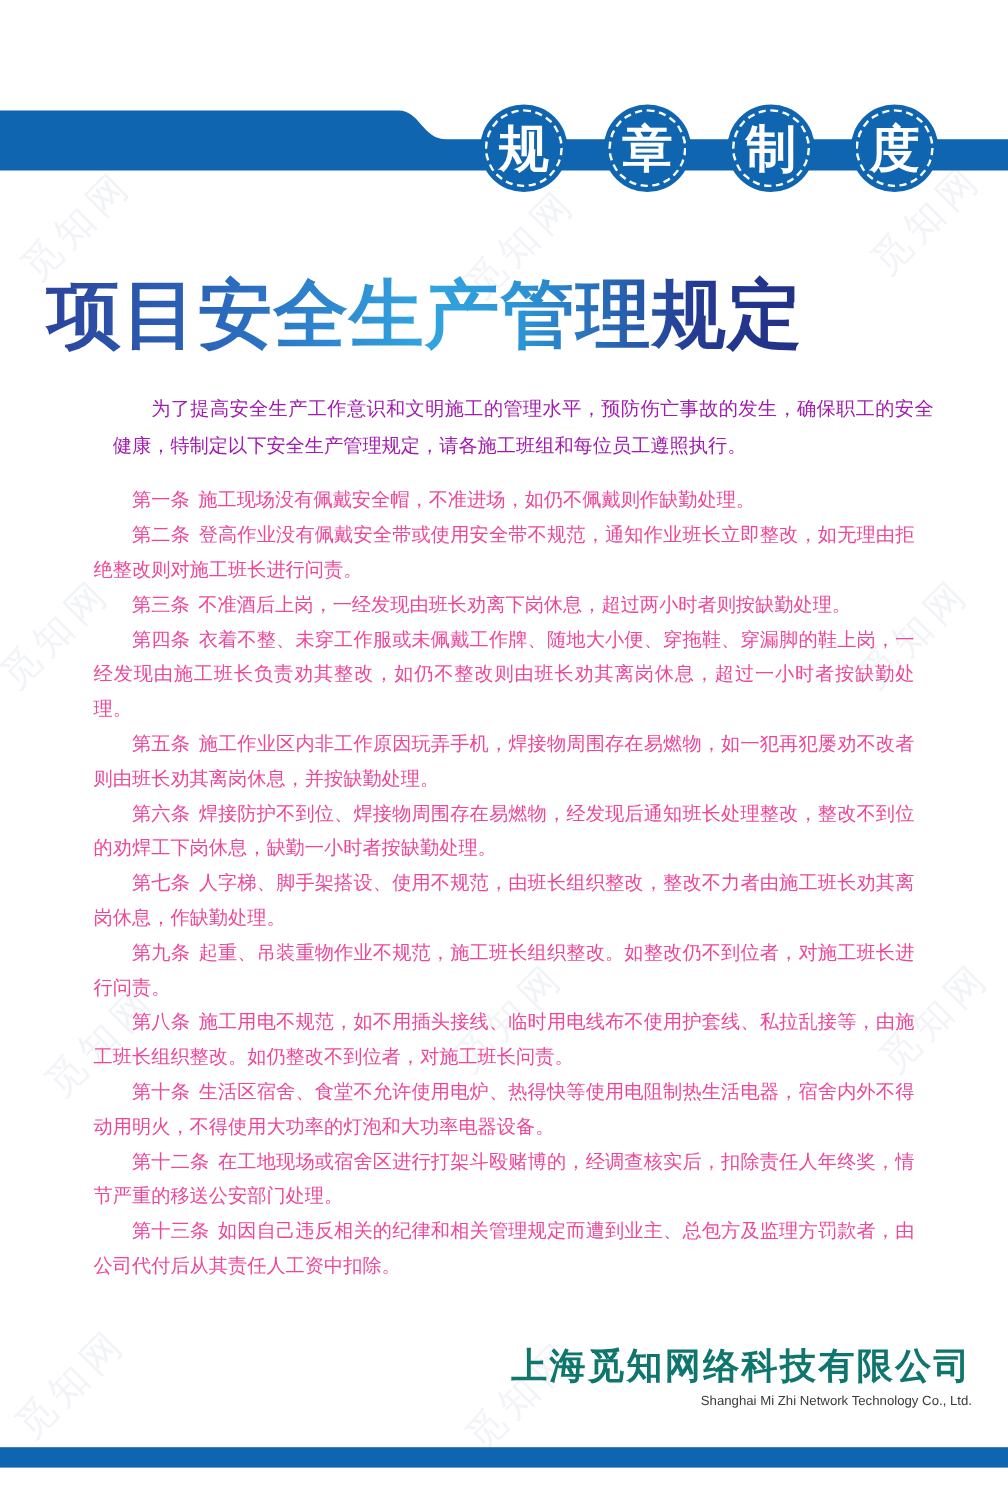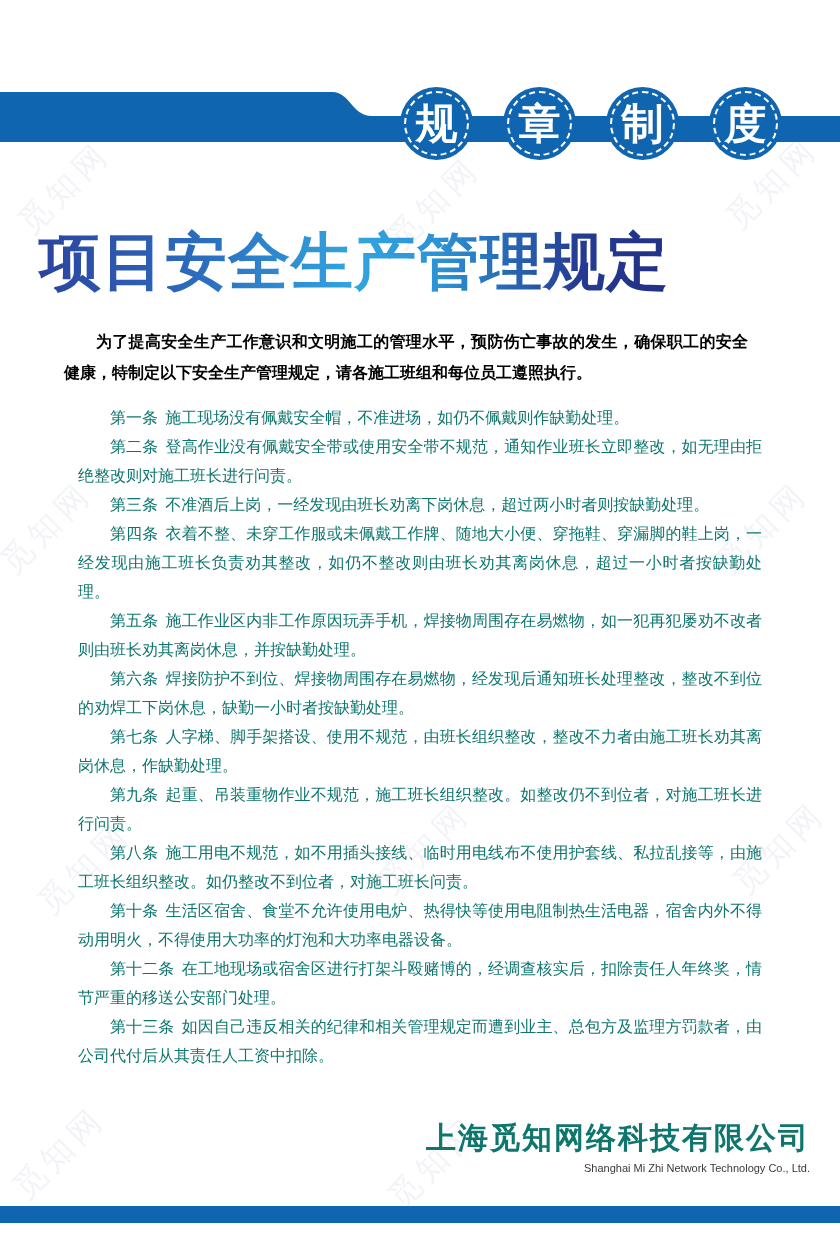--- a/index.html
+++ b/index.html
@@ -19,27 +19,27 @@
   .badge span{color:#ffffff;font-size:42px;font-weight:700;line-height:1;position:relative;}
   .badge-1{left:400px;} .badge-2{left:503px;} .badge-3{left:606px;} .badge-4{left:709px;}
 
   
   .title{position:absolute;left:0;top:220px;width:708px;margin:0;text-align:center;
          font-size:62px;font-weight:900;letter-spacing:1px;
          background:linear-gradient(90deg,#2c3a95 0%,#2b6cbe 28%,#32a5e0 50%,#2b93d4 62%,#253a92 82%,#1f2d80 100%);
          -webkit-background-clip:text;background-clip:text;color:transparent;}
 
   
-  .intro{position:absolute;left:64px;top:326px;width:684px;margin:0;
-         color:#000000;font-size:16px;line-height:31px;text-indent:2em;
-         text-align:justify;font-weight:700;}
+  .intro{position:absolute;left:94px;top:326px;width:684px;margin:0;
+         color:#a21caf;font-size:16px;line-height:31px;text-indent:2em;
+         text-align:justify;font-weight:400;}
 
   
   .articles{position:absolute;left:78px;top:403px;width:684px;
-            color:#0f766e;font-size:16px;line-height:29px;text-align:justify;}
+            color:#ec4899;font-size:16px;line-height:29px;text-align:justify;}
   .articles p{margin:0;text-indent:2em;}
   .articles .lbl{margin-right:0.45em;}
 
   
   .footer{position:absolute;right:30px;top:1118px;text-align:right;}
   .footer .cn{font-size:30px;font-weight:700;color:#0f766e;letter-spacing:2px;margin-left:28px;}
   .footer .en{font-size:11px;color:#3a3a3a;margin-top:3px;}
 
   
   .bottom-bar{position:absolute;left:0;top:1206px;width:840px;height:17px;background:#0f65af;}

